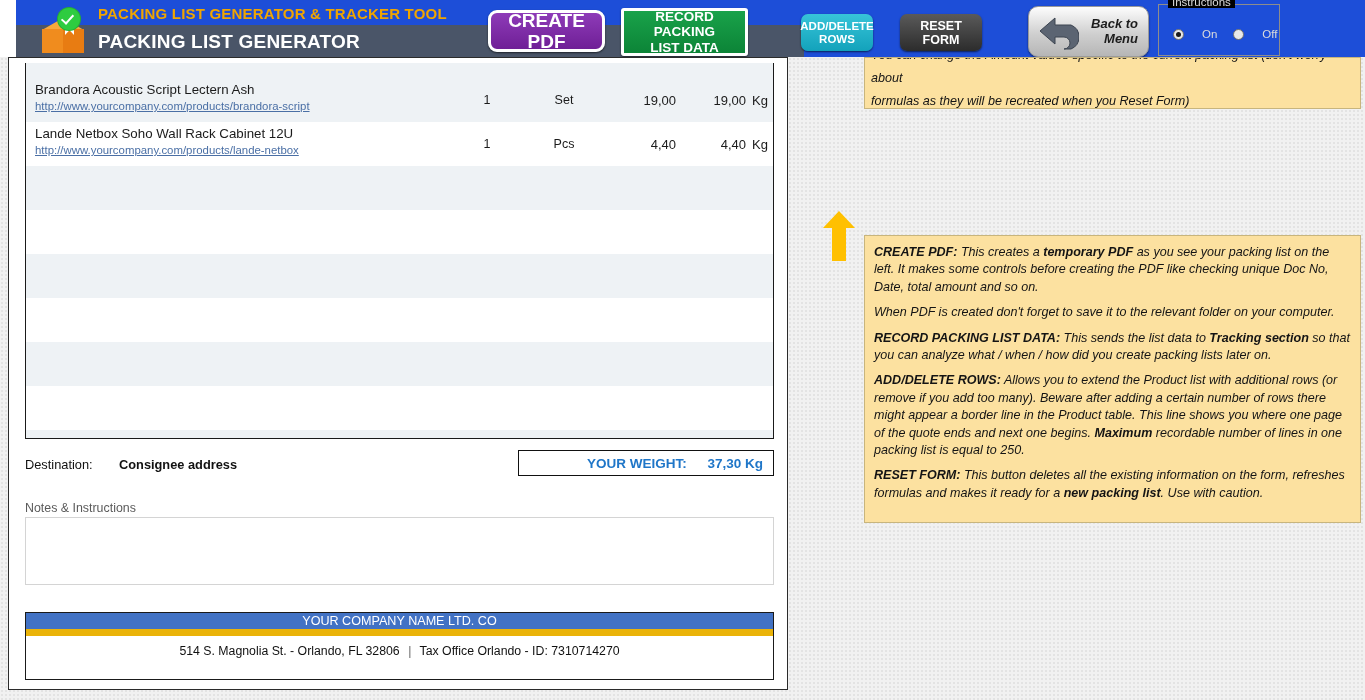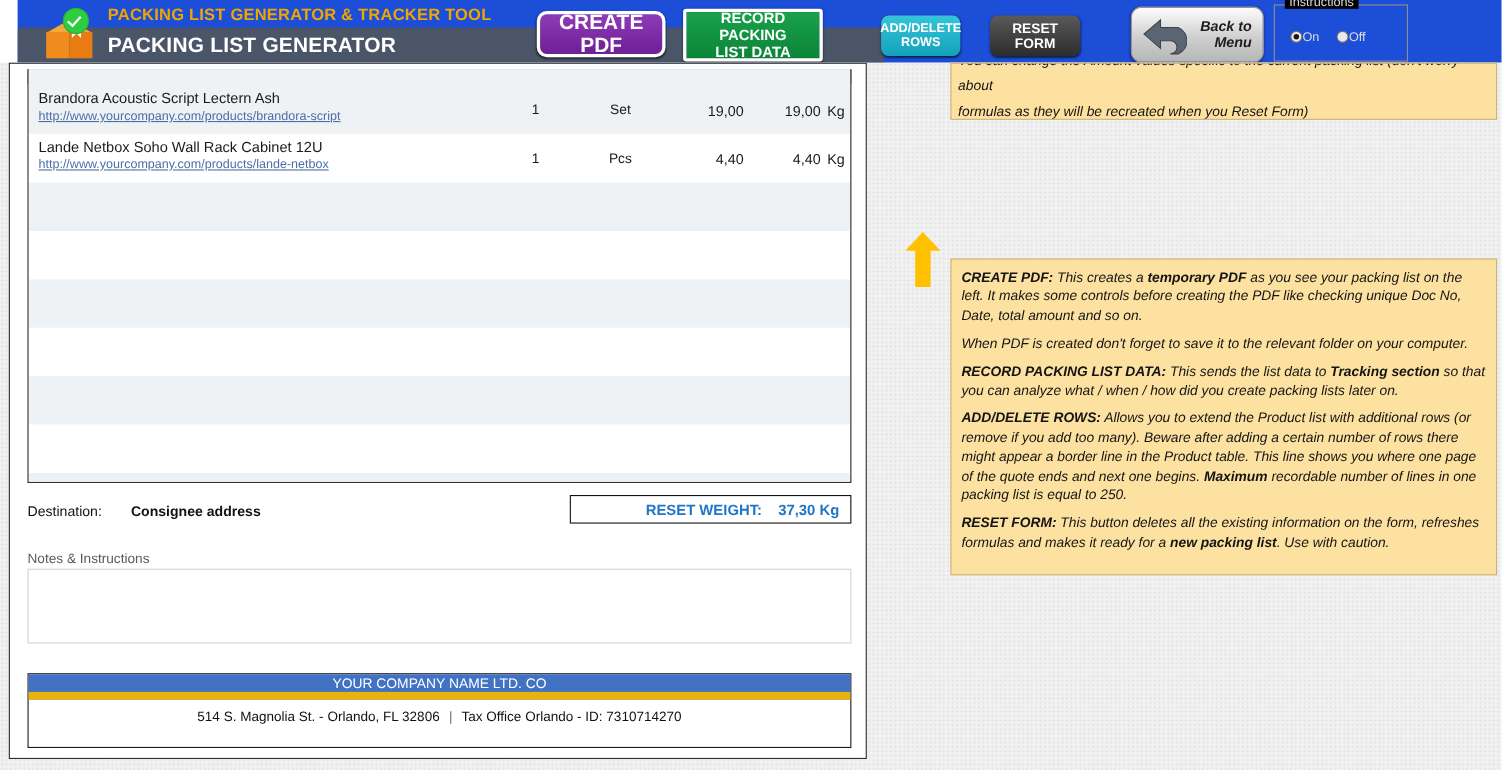--- a/index.html
+++ b/index.html
@@ -103,21 +103,21 @@
     position:absolute;left:1142px;top:4px;width:122px;height:52px;
     border:1px solid #8d8d8d;box-sizing:border-box;background:transparent;
   }
   #instructions-legend{
     position:absolute;left:1152px;top:-4px;background:#000;color:#dddddd;
     font-size:11.5px;padding:0 4px;
   }
   .radio-row{
     position:absolute;left:1157px;top:28px;display:flex;gap:16px;align-items:center;
   }
-  .radio{display:flex;align-items:flex-start;gap:0;color:#dcdcdc;font-size:11.5px;cursor:pointer;}
+  .radio{display:flex;align-items:flex-end;gap:18px;color:#dcdcdc;font-size:11.5px;cursor:pointer;}
   .radio .dot{
     width:11px;height:11px;border-radius:50%;background:#e9e9e9;
     border:1px solid #6f6f6f;box-sizing:border-box;position:relative;
   }
   .radio.on .dot:after{
     content:"";position:absolute;left:2px;top:2px;width:5px;height:5px;
     border-radius:50%;background:#1a1a1a;
   }
 
   
@@ -351,21 +351,21 @@
           
           
         </div>
       </div>
     </div>
 
     <div id="destination">Destination:</div>
     <div id="dest-value">Consignee address</div>
 
     <div id="gross-box">
-      <span id="gross-label">RESET WEIGHT:</span>
+      <span id="gross-label">YOUR WEIGHT:</span>
       <span id="gross-value">37,30 Kg</span>
     </div>
 
     <div id="notes-label">Notes &amp; Instructions</div>
     <div id="notes-area"></div>
 
     <div id="company">
       <div id="company-head">YOUR COMPANY NAME LTD. CO</div>
       <div id="company-body">
         <div>

